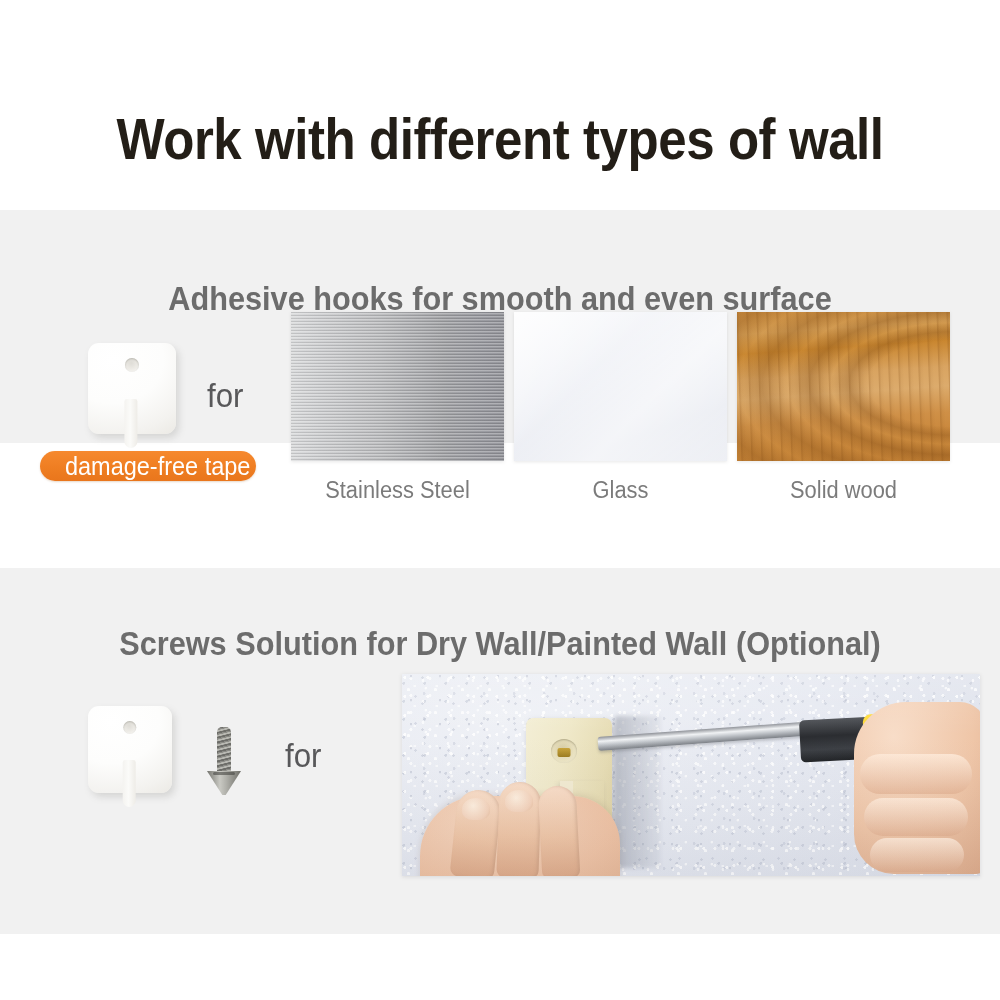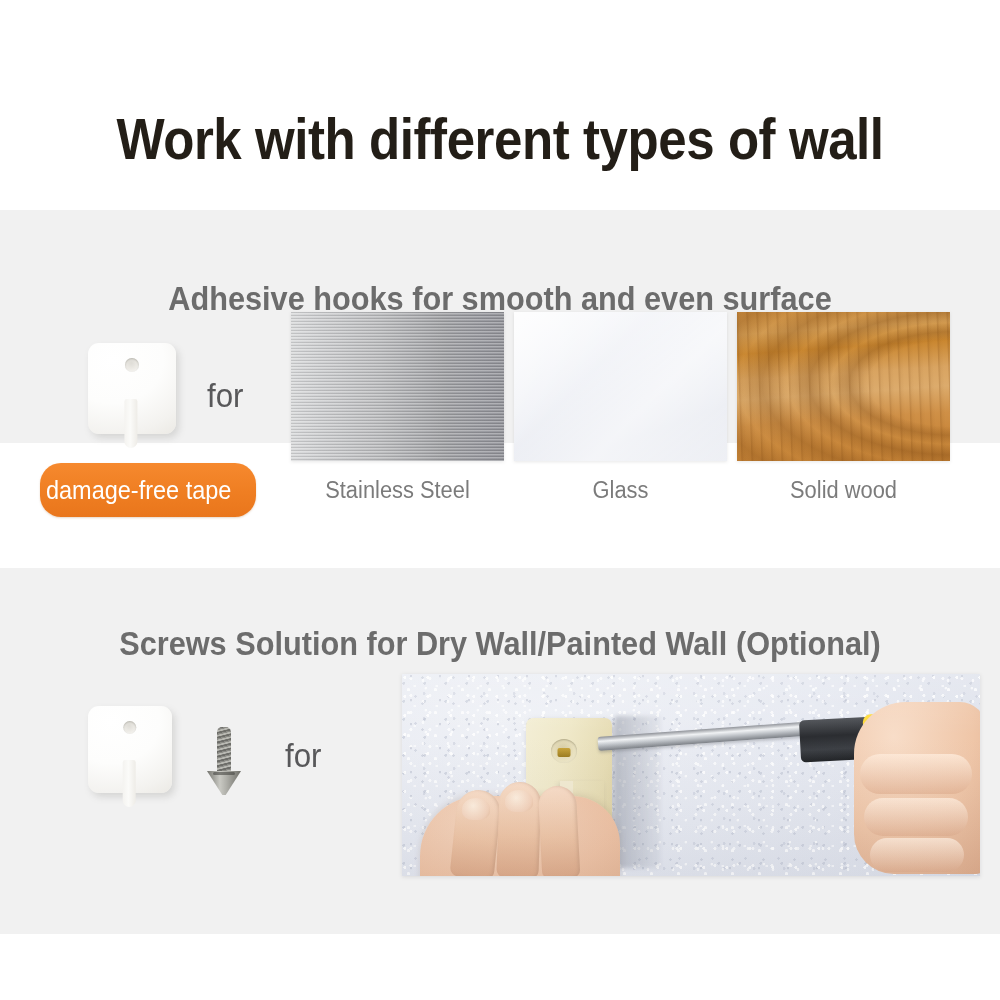--- a/index.html
+++ b/index.html
@@ -100,28 +100,28 @@
     border-radius: 3px 3px 8px 8px;
   }
 
   #hook-adhesive { left: 88px; top: 343px; width: 88px; height: 108px; }
   #hook-screws    { left: 88px; top: 706px; width: 84px; height: 104px; }
 
   
   #tape-badge {
     position: absolute;
     left: 40px;
-    top: 463px;
+    top: 451px;
     width: 216px;
-    height: 54px;
+    height: 30px;
     border-radius: 21px;
     background: linear-gradient(180deg, #f6892e 0%, #ef7e22 55%, #e9761c 100%);
     display: flex;
     align-items: center;
-    justify-content: flex-start;
+    justify-content: flex-end;
     box-shadow: 0 1px 2px rgba(160,100,40,0.25);
   }
   #tape-badge .label {
     font-family: "Liberation Sans Narrow", "Liberation Sans", sans-serif;
     font-size: 25px;
     color: #ffffff;
     white-space: nowrap;
     transform: scaleX(0.94);
   }
 

